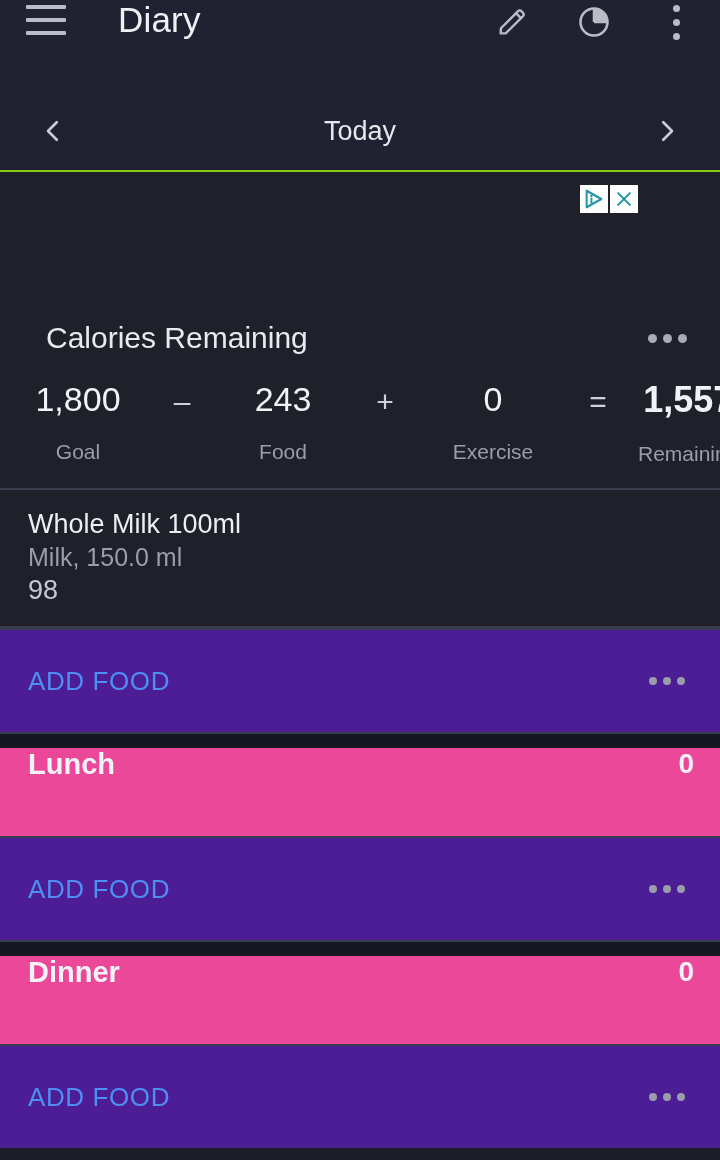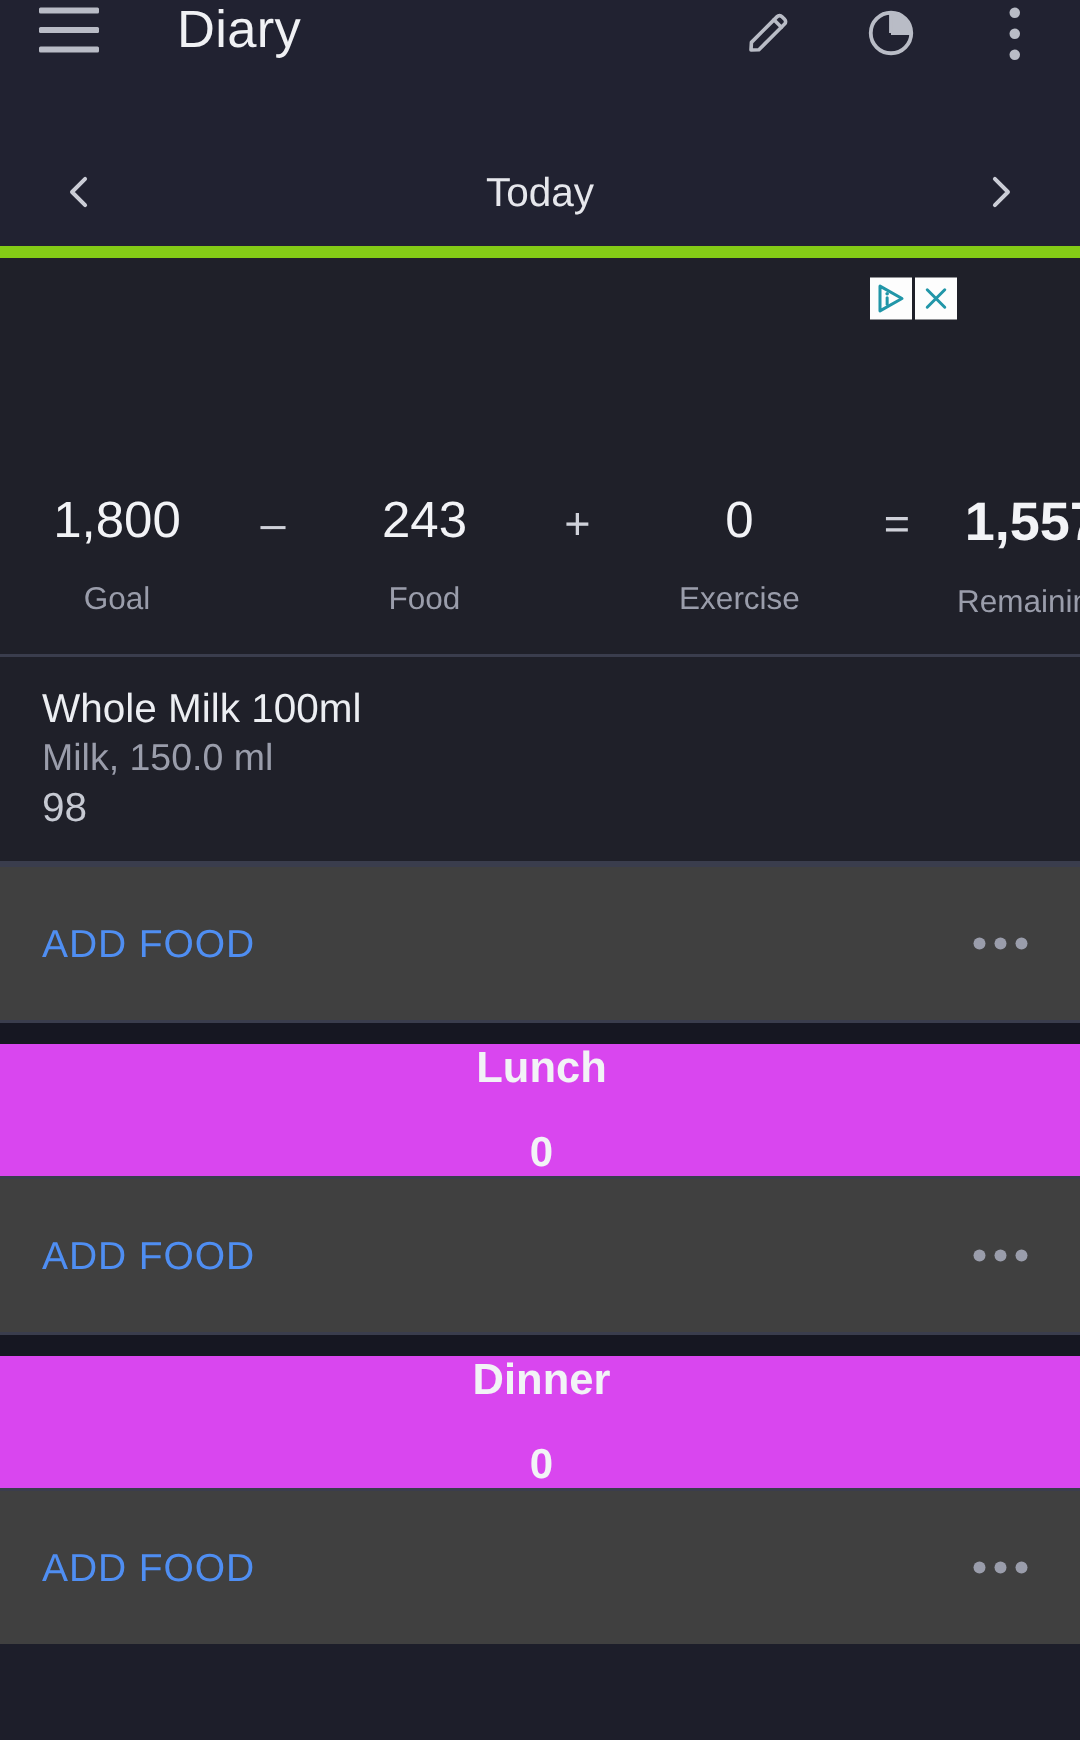--- a/index.html
+++ b/index.html
@@ -88,21 +88,21 @@
   }
 
   
   .datenav {
     height: 80px;
     background: #212231;
     display: flex;
     align-items: center;
     padding: 0 26px;
     box-sizing: border-box;
-    border-bottom: 8px solid #84cc16;
+    border-bottom: 2px solid #84cc16;
     position: relative;
   }
   .datenav .chev {
     width: 54px;
     height: 54px;
     display: flex;
     align-items: center;
     justify-content: center;
     cursor: pointer;
     flex: 0 0 auto;
@@ -248,49 +248,48 @@
     line-height: 1.25;
     white-space: nowrap;
   }
   .food-cal {
     font-size: 27px;
     color: #c6c9d2;
     padding-top: 2px;
     white-space: nowrap;
   }
   .addfood-row {
-    background: #404040;
+    background: #4c1d95;
     height: 102px;
     display: flex;
     align-items: center;
     justify-content: space-between;
     padding: 0 26px 0 28px;
     box-sizing: border-box;
     gap: 16px;
   }
   .addfood-label {
     font-size: 26px;
     color: #4f8ef2;
     letter-spacing: 0.6px;
     cursor: pointer;
   }
   .kebab-h.small i {
     width: 8px;
     height: 8px;
     background: #9a9dab;
   }
   .meal-row {
-    background: #d946ef;
+    background: #ec4899;
     height: 88px;
     display: flex;
-    align-items: center;
+    align-items: flex-start;
     justify-content: space-between;
     padding: 0 26px 0 28px;
     box-sizing: border-box;
-    flex-direction: column;
   }
   .meal-name {
     font-size: 29px;
     font-weight: bold;
     color: #f2f3f6;
   }
   .meal-cal {
     font-size: 28px;
     font-weight: bold;
     color: #f2f3f6;
@@ -356,20 +355,28 @@
       <div class="ad-badge">
         <svg width="20" height="20" viewBox="0 0 24 24" stroke="#2196a8" stroke-width="2.4" stroke-linecap="round">
           <line x1="5" y1="5" x2="19" y2="19"></line>
           <line x1="19" y1="5" x2="5" y2="19"></line>
         </svg>
       </div>
     </div>
   </div>
 
   <div class="cal-panel">
+    <div class="cal-head">
+      <div class="cal-title">Calories Remaining</div>
+      <div class="kebab-h">
+        <i></i>
+        <i></i>
+        <i></i>
+      </div>
+    </div>
     <div class="cal-row">
       <div class="cal-cell f-goal">
         <div class="cal-val">1,800</div>
         <div class="cal-lbl">Goal</div>
       </div>
       <div class="cal-cell f-op1">
         <div class="cal-op">–</div>
       </div>
       <div class="cal-cell f-food">
         <div class="cal-val">243</div>

